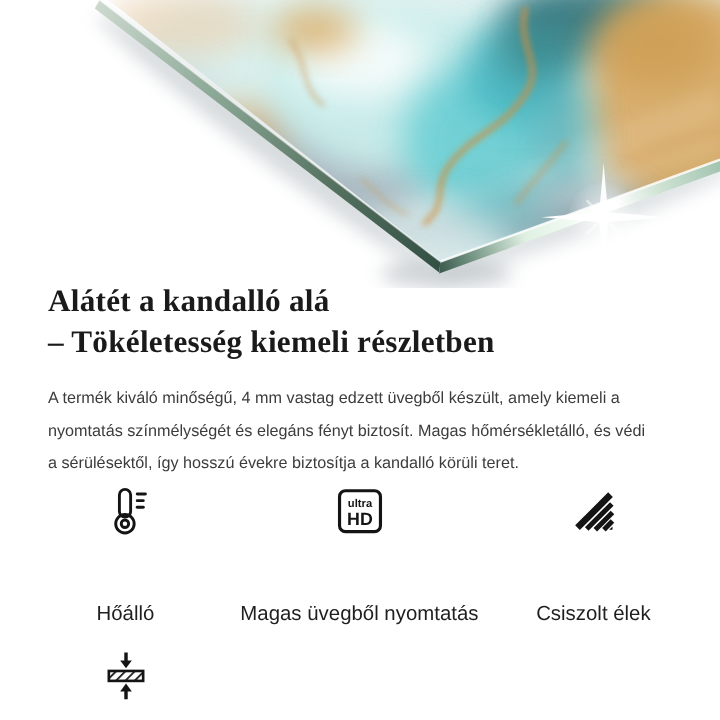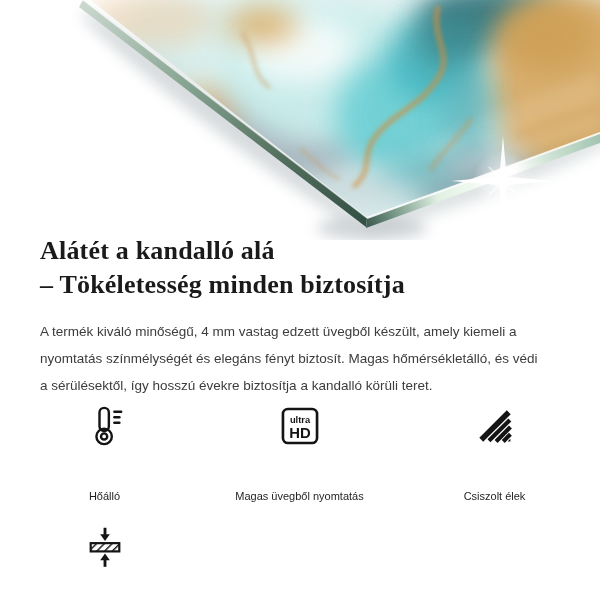--- a/index.html
+++ b/index.html
@@ -20,21 +20,21 @@
     position:absolute;left:40px;top:318px;width:508px;
     font-size:13.5px;line-height:27px;color:#3c3c3c;
   }
   .features{
     position:absolute;left:7px;top:404px;width:586px;
     display:grid;grid-template-columns:repeat(3,195px);row-gap:22px;
   }
   .feature{display:flex;flex-direction:column;align-items:center;gap:34px;}
   .feature .ic{width:44px;height:44px;display:block;}
   .feature .lbl{
-    margin-top:7px;font-size:11px;line-height:14px;color:#1f1f1f;text-align:center;
+    margin-top:23px;font-size:17px;line-height:14px;color:#1f1f1f;text-align:center;
     white-space:nowrap;
   }
 </style>
 </head>
 <body>
 
 <div class="hero">
 <svg width="600" height="240" viewBox="0 0 600 240" aria-hidden="true">
   <defs>
     <clipPath id="glassClip">
@@ -124,21 +124,21 @@
     <polygon points="503,136 507,181 503,224 499,181" fill="#ffffff" opacity="0.95"></polygon>
     <rect x="-20" y="-1" width="40" height="2" fill="#ffffff" opacity="0.5" transform="translate(503 181) rotate(45)"></rect>
     <rect x="-20" y="-1" width="40" height="2" fill="#ffffff" opacity="0.5" transform="translate(503 181) rotate(-45)"></rect>
     <circle cx="503" cy="181" r="3" fill="#ffffff"></circle>
   </g>
 </svg>
 </div>
 
 <h1 class="title" style="margin:0;">
   <span>Alátét a kandalló alá</span>
-  <span>– Tökéletesség minden biztosítja</span>
+  <span>– Tökéletesség kiemeli részletben</span>
 </h1>
 
 <p class="desc" style="margin:0;">A termék kiváló minőségű, 4 mm vastag edzett üvegből készült, amely kiemeli a nyomtatás színmélységét és elegáns fényt biztosít. Magas hőmérsékletálló, és védi a sérülésektől, így hosszú évekre biztosítja a kandalló körüli teret.</p>
 
 <div class="features">
 
   <div class="feature">
     <svg class="ic" viewBox="0 0 40 40" aria-hidden="true">
       <g fill="none" stroke="#141414" stroke-width="2.2" stroke-linecap="round">
         <rect x="15" y="3.5" width="8.5" height="21" rx="4.25"></rect>

